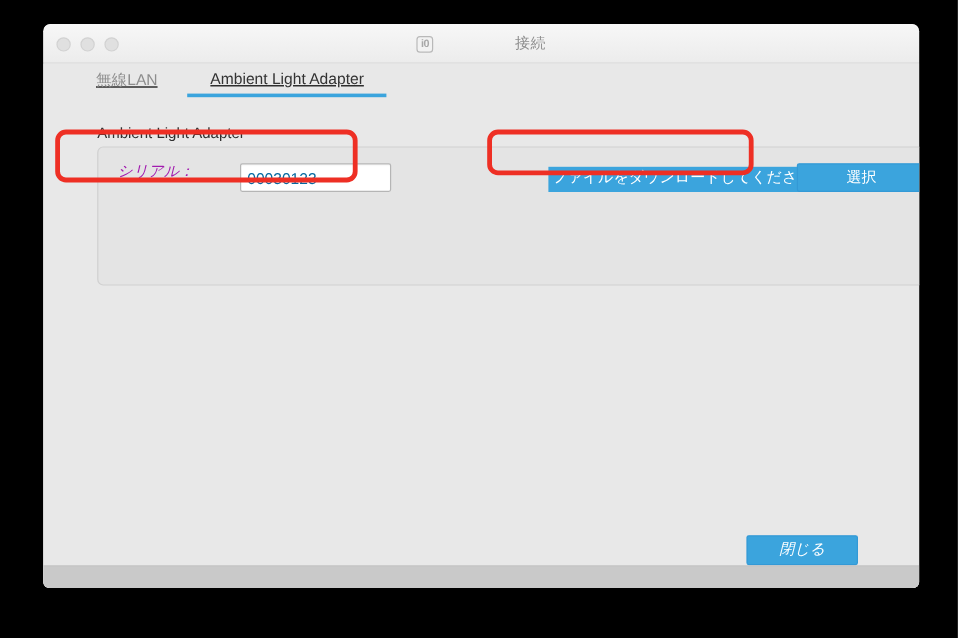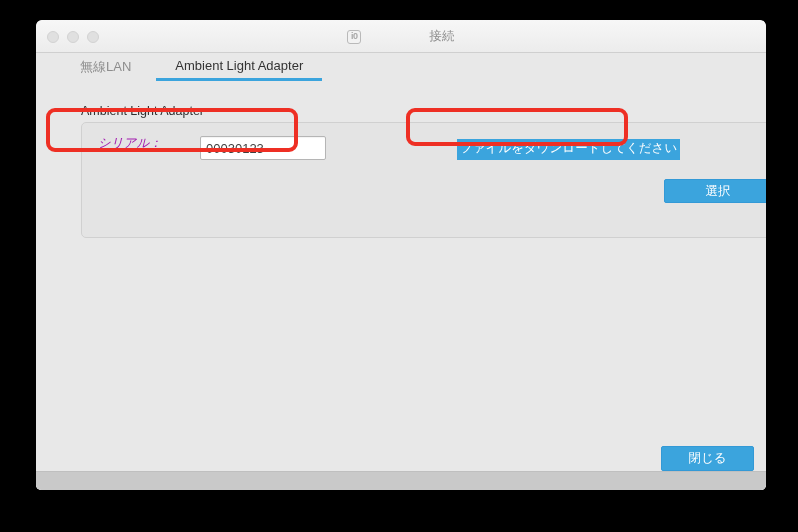--- a/index.html
+++ b/index.html
@@ -92,20 +92,21 @@
   .tabs {
     position: absolute;
     left: 0;
     top: 0;
     width: 100%;
     height: 32px;
     display: flex;
     align-items: flex-start;
     padding-left: 22px;
     gap: 0px;
+    text-decoration: underline;
   }
   .tab {
     position: relative;
     padding: 5px 22px 0 22px;
     height: 28px;
     font-size: 13px;
     color: #8d8d8d;
     cursor: default;
     white-space: nowrap;
     text-align: center;
@@ -164,21 +165,21 @@
     position: absolute;
     left: 118px;
     top: 1px;
     width: 126px;
     height: 24px;
     background: #ffffff;
     border: 1px solid #b5b5b5;
     border-radius: 2px;
     font-family: "Liberation Sans", "DejaVu Sans", sans-serif;
     font-size: 13px;
-    color: #404040;
+    color: #0369a1;
     padding: 0 5px;
     outline: none;
     box-shadow: inset 0 1px 1px rgba(0,0,0,0.05);
   }
 
   
   .msg-highlight {
     position: absolute;
     left: 375px;
     top: 4px;
@@ -199,46 +200,46 @@
     line-height: 22px;
     width: 108px;
     height: 24px;
     cursor: default;
     user-select: none;
   }
   .btn-blue {
     background: #3ba4dd;
     border: 1px solid #3399d6;
     color: #ffffff;
-    margin-top: 43px;
   }
   .btn-disabled {
     background: #f5f5f5;
     border: 1px solid #d7d7d7;
     color: #b6b6b6;
   }
   .btn-select { right: 13px; top: 1px; }
   .btn-apply  { right: 13px; top: 1px; }
 
   
   .btn-close {
     position: absolute;
-    left: 625px;
+    left: 586px;
     top: 393px;
     width: 93px;
     height: 25px;
     background: #3ba4dd;
     border: 1px solid #3399d6;
     border-radius: 2px;
     color: #ffffff;
     font-size: 12.5px;
     text-align: center;
     line-height: 23px;
     cursor: default;
     user-select: none;
+    font-style: italic;
   }
 
   
   .footer {
     position: absolute;
     left: 0;
     bottom: 0;
     width: 100%;
     height: 19px;
     background: #c9c9c9;

